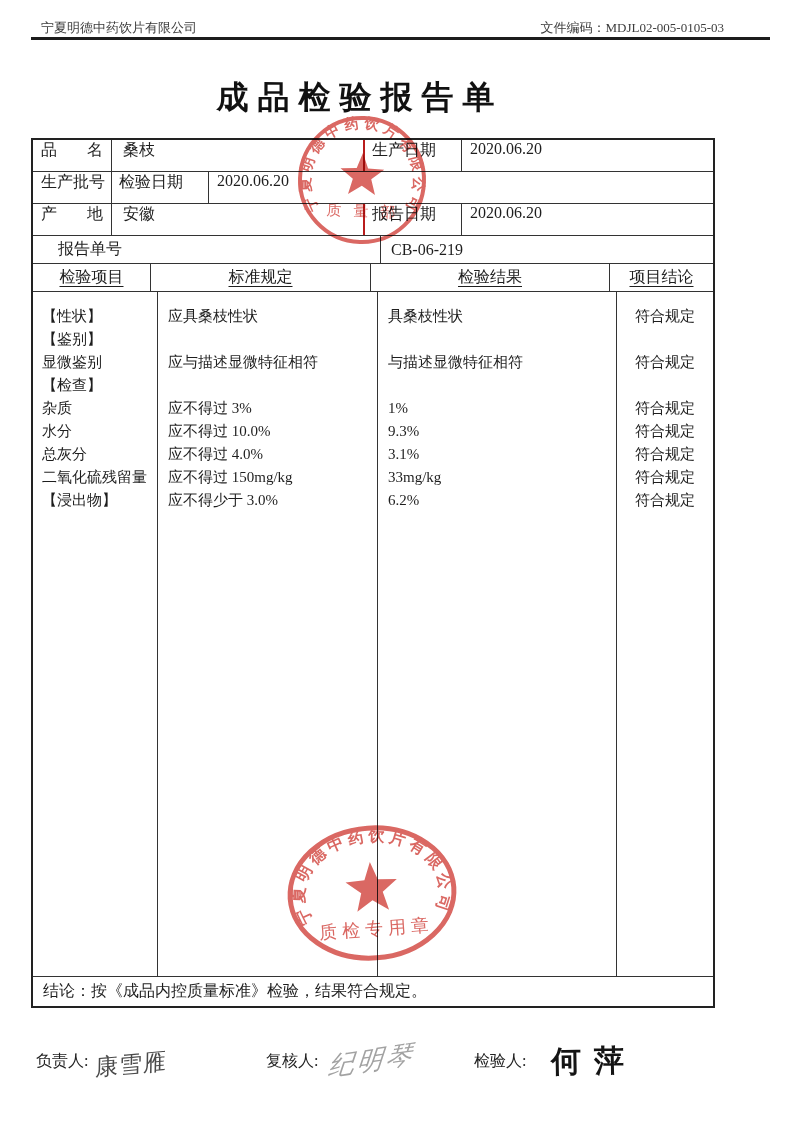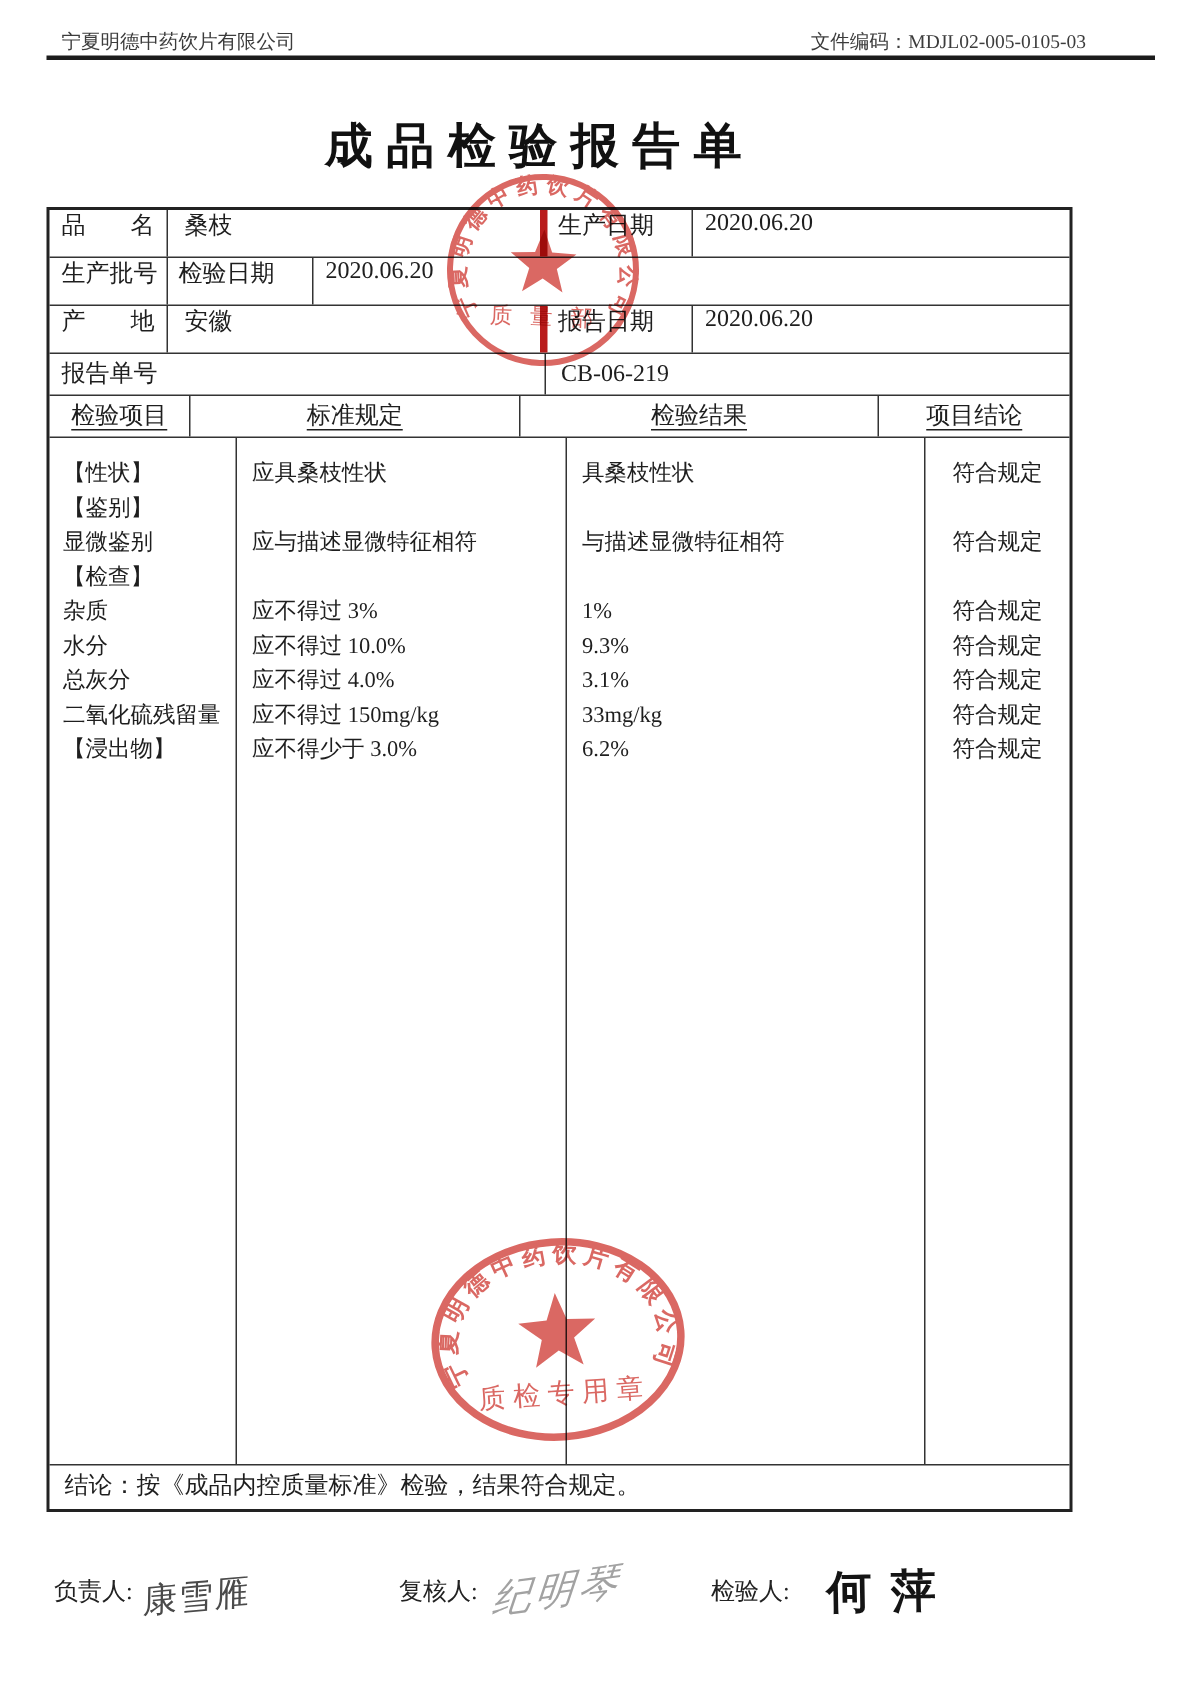--- a/index.html
+++ b/index.html
@@ -26,29 +26,29 @@
   }
   
   .report-table {
     position:absolute; left:31px; top:138px; width:684px;
     border:2px solid #222; background:transparent; z-index:1;
   }
   .irow { display:flex; height:32px; border-bottom:1px solid #333; }
   .icell { display:flex; align-items:flex-start; font-size:16px; white-space:nowrap; }
   .ilbl  { width:79px;  border-right:1px solid #333; padding:0 8px; }
   .ilbl span { display:block; width:100%; text-align:justify; text-align-last:justify; }
-  .ival  { width:253px; border-right:5px solid #b91c1c; padding-left:11px; }
+  .ival  { width:253px; border-right:2px solid #b91c1c; padding-left:11px; }
   .ilbl2 { width:97px;  border-right:1px solid #333; padding-left:7px; }
   .ival2 { flex:1; padding-left:8px; }
   .rrow { display:flex; height:28px; border-bottom:1px solid #333; }
-  .rlbl { width:331px; border-right:1px solid #333; padding-left:8px; display:flex; align-items:center; font-size:16px; }
+  .rlbl { width:331px; border-right:1px solid #333; padding-left:8px; display:flex; align-items:center; font-size:16px;margin-left:17px; }
   .rval { flex:1; padding-left:10px; display:flex; align-items:center; font-size:16px; }
   .hrow { display:flex; height:28px; border-bottom:1px solid #333; }
   .hcell { display:flex; align-items:center; justify-content:center; font-size:16px; }
-  .hc1 { width:94px; border-right:1px solid #333; }
+  .hc1 { width:118px; border-right:1px solid #333; }
   .hc2 { width:220px; border-right:1px solid #333; }
   .hc3 { width:239px; border-right:1px solid #333; }
   .hc4 { flex:1; }
   .hcell span { text-decoration:underline; text-underline-offset:4px; }
   .body-row { display:flex; height:684px; }
   .bcol { padding-top:13px; }
   .bc1 { width:125px; border-right:1px solid #333; padding-left:9px;  }
   .bc2 { width:220px; border-right:1px solid #333; padding-left:10px; }
   .bc3 { width:239px; border-right:1px solid #333; padding-left:10px; }
   .bc4 { flex:1; text-align:center; }

